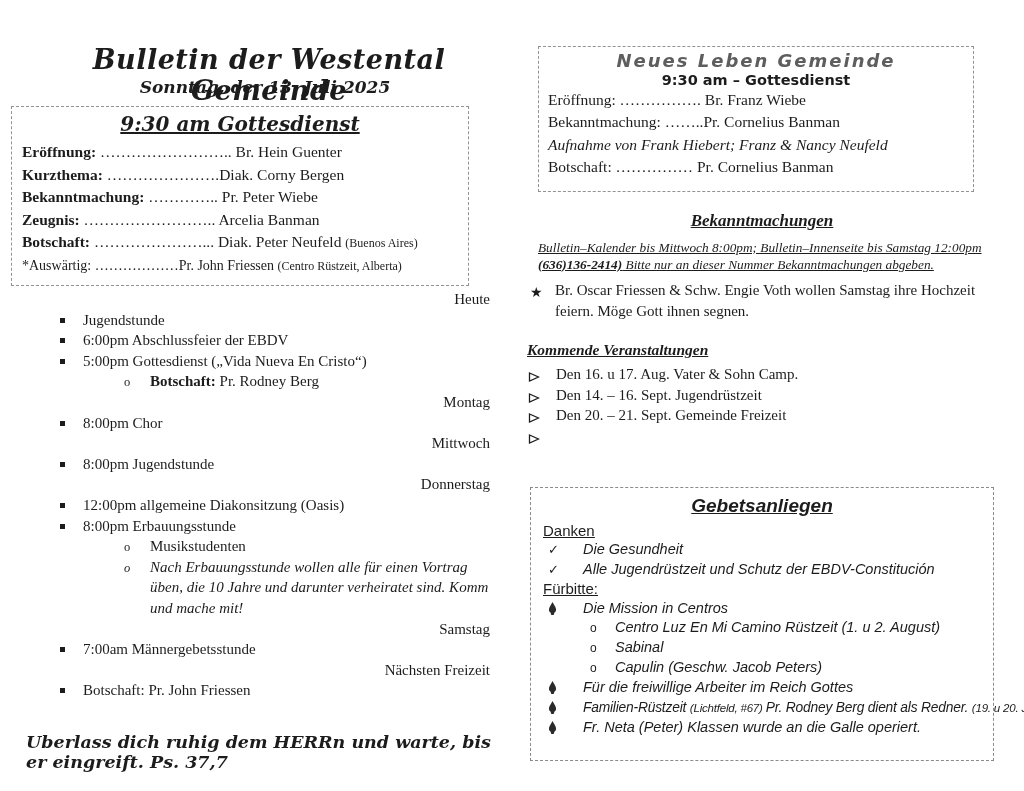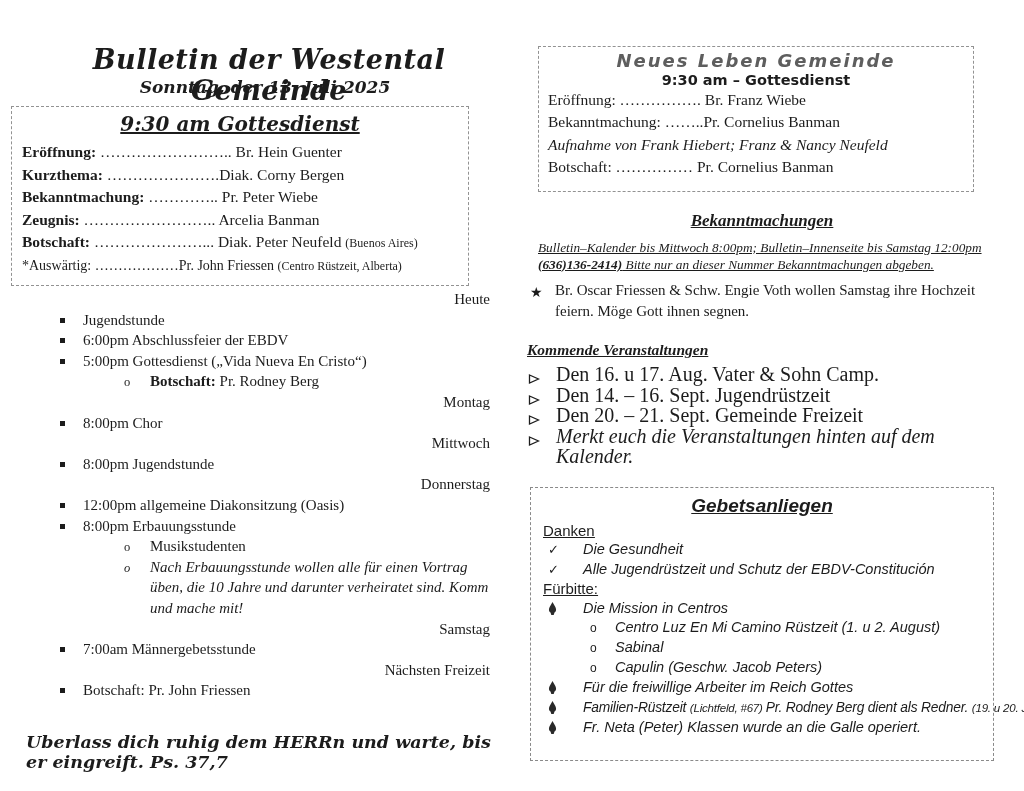--- a/index.html
+++ b/index.html
@@ -52,21 +52,21 @@
   .annc-line span { text-decoration:underline; }
   .annc-line .ph  { font-weight:bold; }
   .annc-star { position:relative; padding-left:27px; margin-top:6px; font-size:15px; line-height:21px; }
   .annc-star .st { position:absolute; left:2px; top:2px;
                    font-family:"DejaVu Sans",sans-serif; font-size:14px; font-style:normal; }
 
   
   .upcoming  { position:absolute; left:527px; top:341px; width:474px; }
   .up-heading{ font-weight:bold; font-style:italic; font-size:15.5px; text-decoration:underline;
                margin-bottom:5px; }
-  .up-item   { position:relative; padding-left:29px; font-size:20px; line-height:20.6px; }
+  .up-item   { position:relative; padding-left:29px; font-size:15px; line-height:20.6px; }
   .up-item .ar { position:absolute; left:1px; top:4px; }
   .up-item.it  { font-style:italic; }
 
   
   .prayer-box { position:absolute; left:530px; top:487px; width:464px; height:274px;
                 border:1px dashed #8a8a8a; box-sizing:border-box; padding:4px 12px;
                 font-family:"Liberation Sans","DejaVu Sans",sans-serif; }
   .pb-title { text-align:center; font-size:19px; font-weight:bold; font-style:italic;
               text-decoration:underline; margin:3px 0 4px; }
   .pb-head  { font-size:15px; text-decoration:underline; line-height:19.4px; }
@@ -181,21 +181,20 @@
     <div class="up-item">
       <span class="ar"><svg width="12" height="12" viewBox="0 0 12 12">
             <path d="M1.5 2 L10.5 6 L1.5 10 Z" fill="none" stroke="#1c1c1c" stroke-width="1.3"></path>
           </svg></span>
       <span>Den 20. – 21. Sept. Gemeinde Freizeit</span>
     </div>
     <div class="up-item it">
       <span class="ar"><svg width="12" height="12" viewBox="0 0 12 12">
             <path d="M1.5 2 L10.5 6 L1.5 10 Z" fill="none" stroke="#1c1c1c" stroke-width="1.3"></path>
           </svg></span>
-      <span>Merkt euch die Veranstaltungen hinten auf dem Kalender.</span>
     </div>
   </div>
 
   <div class="prayer-box">
     <div class="pb-title">Gebetsanliegen</div>
     <div class="pb-head"><span style="text-decoration:underline">Danken</span></div>
     <div class="pb-check">
       <span class="ck">✓</span><span>Die Gesundheit</span>
     </div>
     <div class="pb-check">

